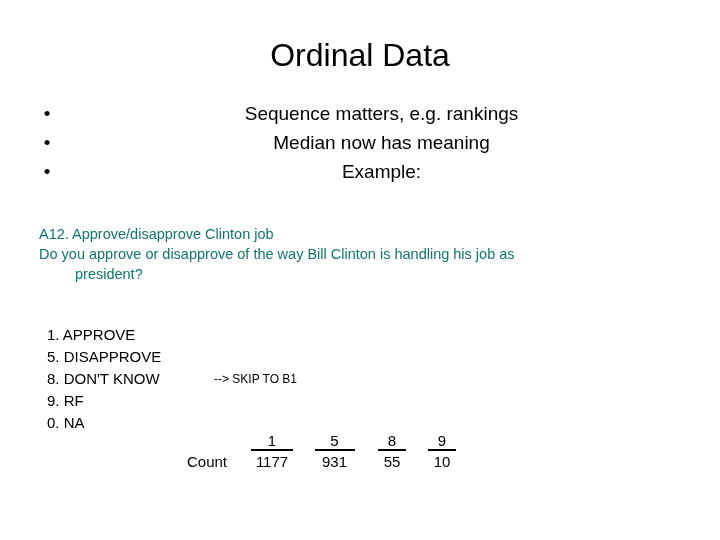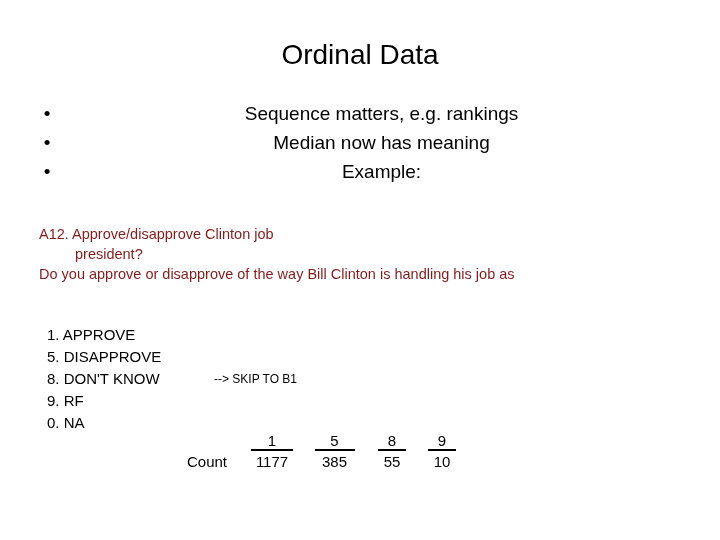--- a/index.html
+++ b/index.html
@@ -22,21 +22,21 @@
     background: #ffffff;
   }
 
   
   .slide-title {
     position: absolute;
     left: 0;
     top: 38px;
     width: 720px;
     text-align: center;
-    font-size: 28px;
+    font-size: 32px;
     line-height: 34px;
     font-weight: 400;
     color: #000000;
     white-space: nowrap;
   }
 
   
   .bullet-list {
     position: absolute;
     left: 38px;
@@ -73,21 +73,21 @@
   
   .question-block {
     position: absolute;
     left: 39px;
     top: 224px;
     width: 640px;
   }
   .q-line {
     font-size: 14.5px;
     line-height: 20px;
-    color: #7f1d1d;
+    color: #0f766e;
     white-space: nowrap;
   }
   .q-line.indent {
     padding-left: 36px;
   }
 
   
   .options-list {
     position: absolute;
     left: 39px;
@@ -174,22 +174,22 @@
       <span class="bullet-text">Median now has meaning</span>
     </li>
     <li class="bullet-item">
       <span class="bullet-marker">•</span>
       <span class="bullet-text">Example:</span>
     </li>
   </ul>
 
   <div class="question-block">
     <div class="q-line">A12. Approve/disapprove Clinton job</div>
+    <div class="q-line">Do you approve or disapprove of the way Bill Clinton is handling his job as</div>
     <div class="q-line indent">president?</div>
-    <div class="q-line">Do you approve or disapprove of the way Bill Clinton is handling his job as</div>
   </div>
 
   <ul class="options-list">
     <li class="option-item">
       <span>1. APPROVE</span>
       <span class="option-skip"></span>
     </li>
     <li class="option-item">
       <span>5. DISAPPROVE</span>
       <span class="option-skip"></span>
@@ -223,20 +223,20 @@
         </th>
         <th class="col-c4">
           <span class="hdr-rule hdr-w4">9</span>
         </th>
       </tr>
     </thead>
     <tbody>
       <tr>
         <td class="row-label">Count</td>
         <td>1177</td>
-        <td>385</td>
+        <td>931</td>
         <td>55</td>
         <td>10</td>
       </tr>
     </tbody>
   </table>
 
 </div>
 
 </body></html>

